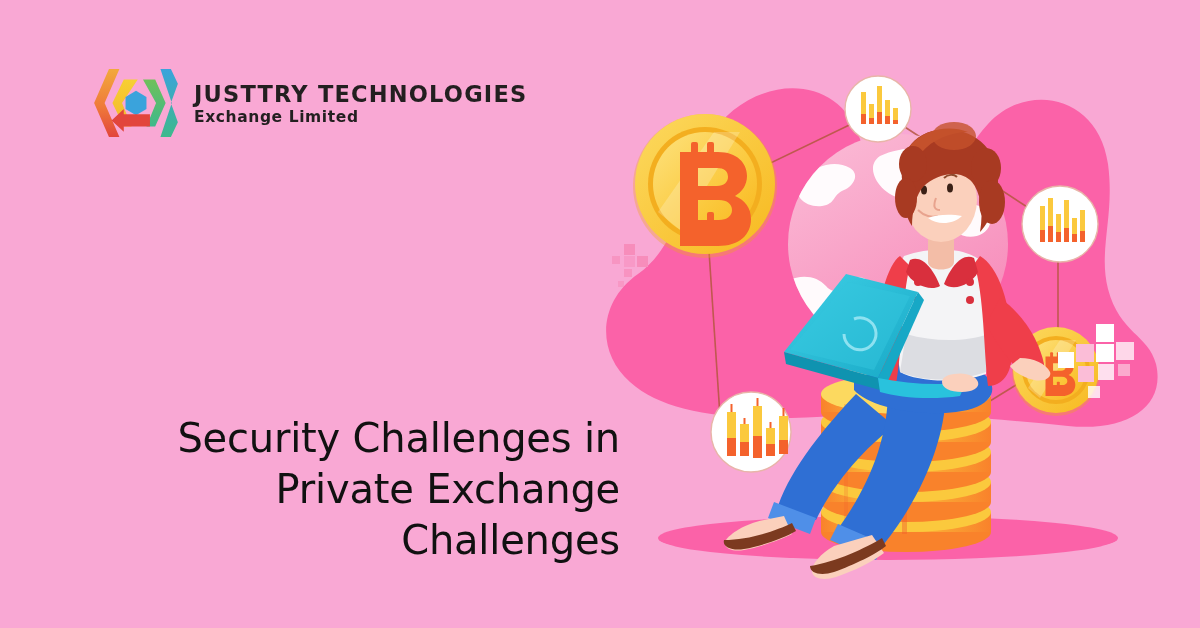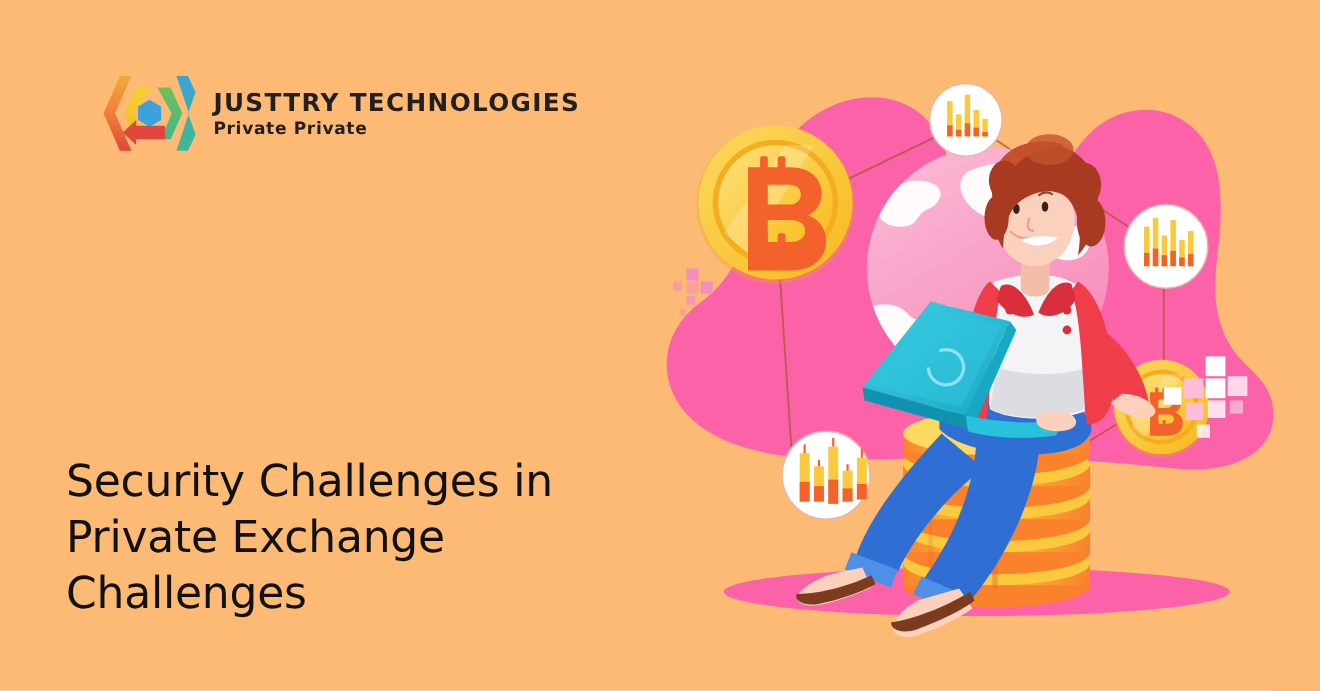--- a/index.html
+++ b/index.html
@@ -3,41 +3,41 @@
 <meta charset="utf-8">
 <style>
   html,body{margin:0;padding:0;}
   body{
     width:1200px;height:628px;
     background:#ffffff;
     font-family:"Liberation Sans", sans-serif;
     overflow:hidden;
     position:relative;
   }
-  .banner{position:absolute;inset:0;background:#fdba74;}
+  .banner{position:absolute;inset:0;background:#f9a8d4;}
 
   
   .logo-block{position:absolute;left:92px;top:62px;display:flex;align-items:center;gap:14px;}
   .logo-mark{width:88px;height:82px;display:block;}
   .logo-text{display:flex;flex-direction:column;justify-content:center;gap:4px;padding-top:2px;}
   .logo-name{
     font-family:"DejaVu Sans", sans-serif;
     font-size:22.5px;font-weight:700;letter-spacing:1.2px;color:#231f20;
     line-height:1;white-space:nowrap;
   }
   .logo-sub{
     font-family:"DejaVu Sans", sans-serif;
     font-size:15.5px;font-weight:700;letter-spacing:.6px;color:#231f20;
     line-height:1;white-space:nowrap;
   }
 
   
   .headline{
     position:absolute;left:60px;top:386px;width:560px;
-    text-align:left;
+    text-align:right;
     font-family:"DejaVu Sans", sans-serif;
     font-weight:400;
     font-size:40px;
     line-height:1.28;
     color:#111111;
     letter-spacing:-0.2px;
   }
 
   
   .illo{position:absolute;left:588px;top:34px;width:600px;height:560px;}
@@ -80,21 +80,21 @@
 
         <path d="M78 8 L90 8 L98 25 L90 47 L98 69 L90 86 L78 86 L91 47 Z" fill="url(#gBl)"></path>
 
         <path d="M50 33 L62 40 L62 54 L50 61 L38 54 L38 40 Z" fill="#3aa3dc"></path>
 
         <path d="M66 60 L66 74 L36 74 L36 80 L22 67 L36 54 L36 60 Z" fill="#e2453c"></path>
       </svg>
     </span>
     <span class="logo-text">
       <span class="logo-name">JUSTTRY TECHNOLOGIES</span>
-      <span class="logo-sub">Private Private</span>
+      <span class="logo-sub">Exchange Limited</span>
     </span>
   </div>
 
   <h1 class="headline">
     <span>Security Challenges in</span><br>
     <span>Private Exchange</span><br>
     <span>Challenges</span>
   </h1>
 
   <div class="illo">

